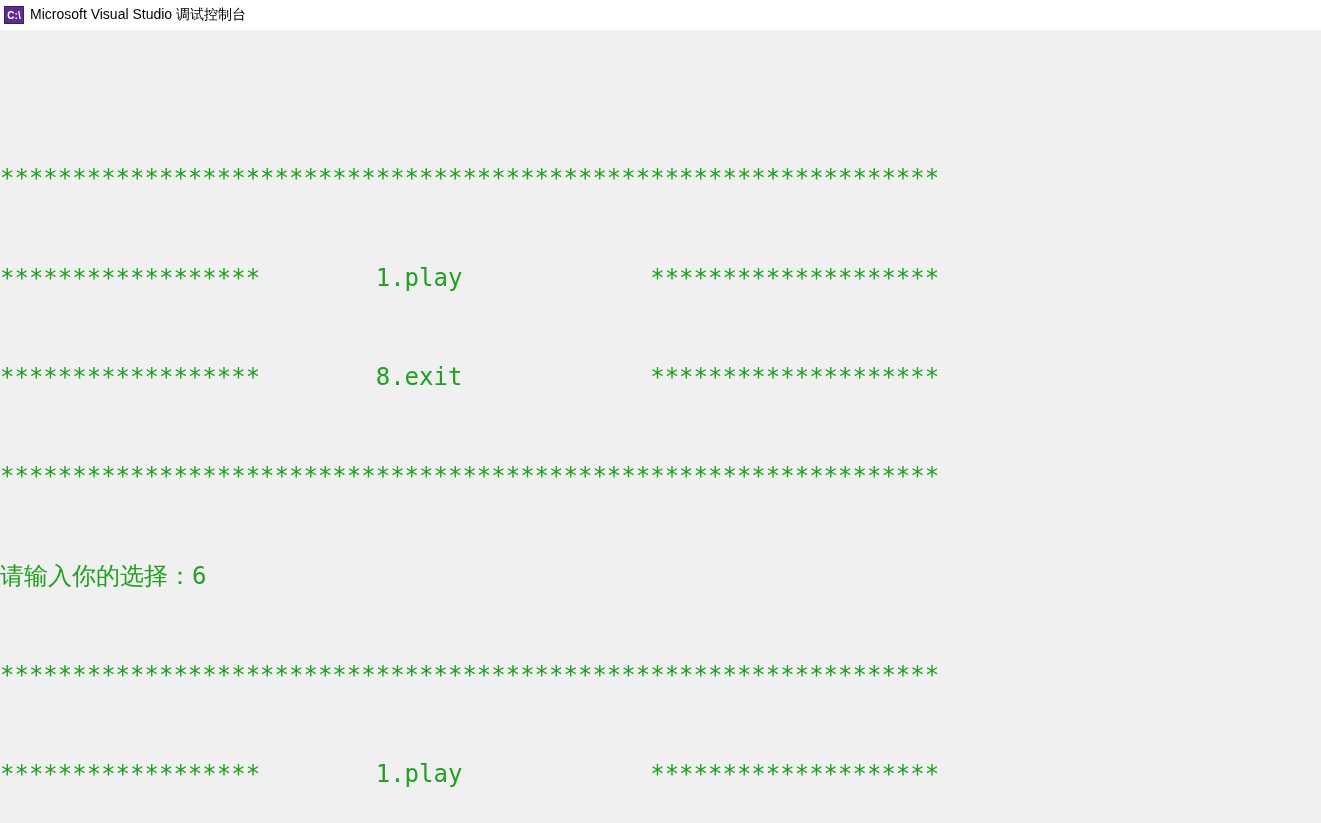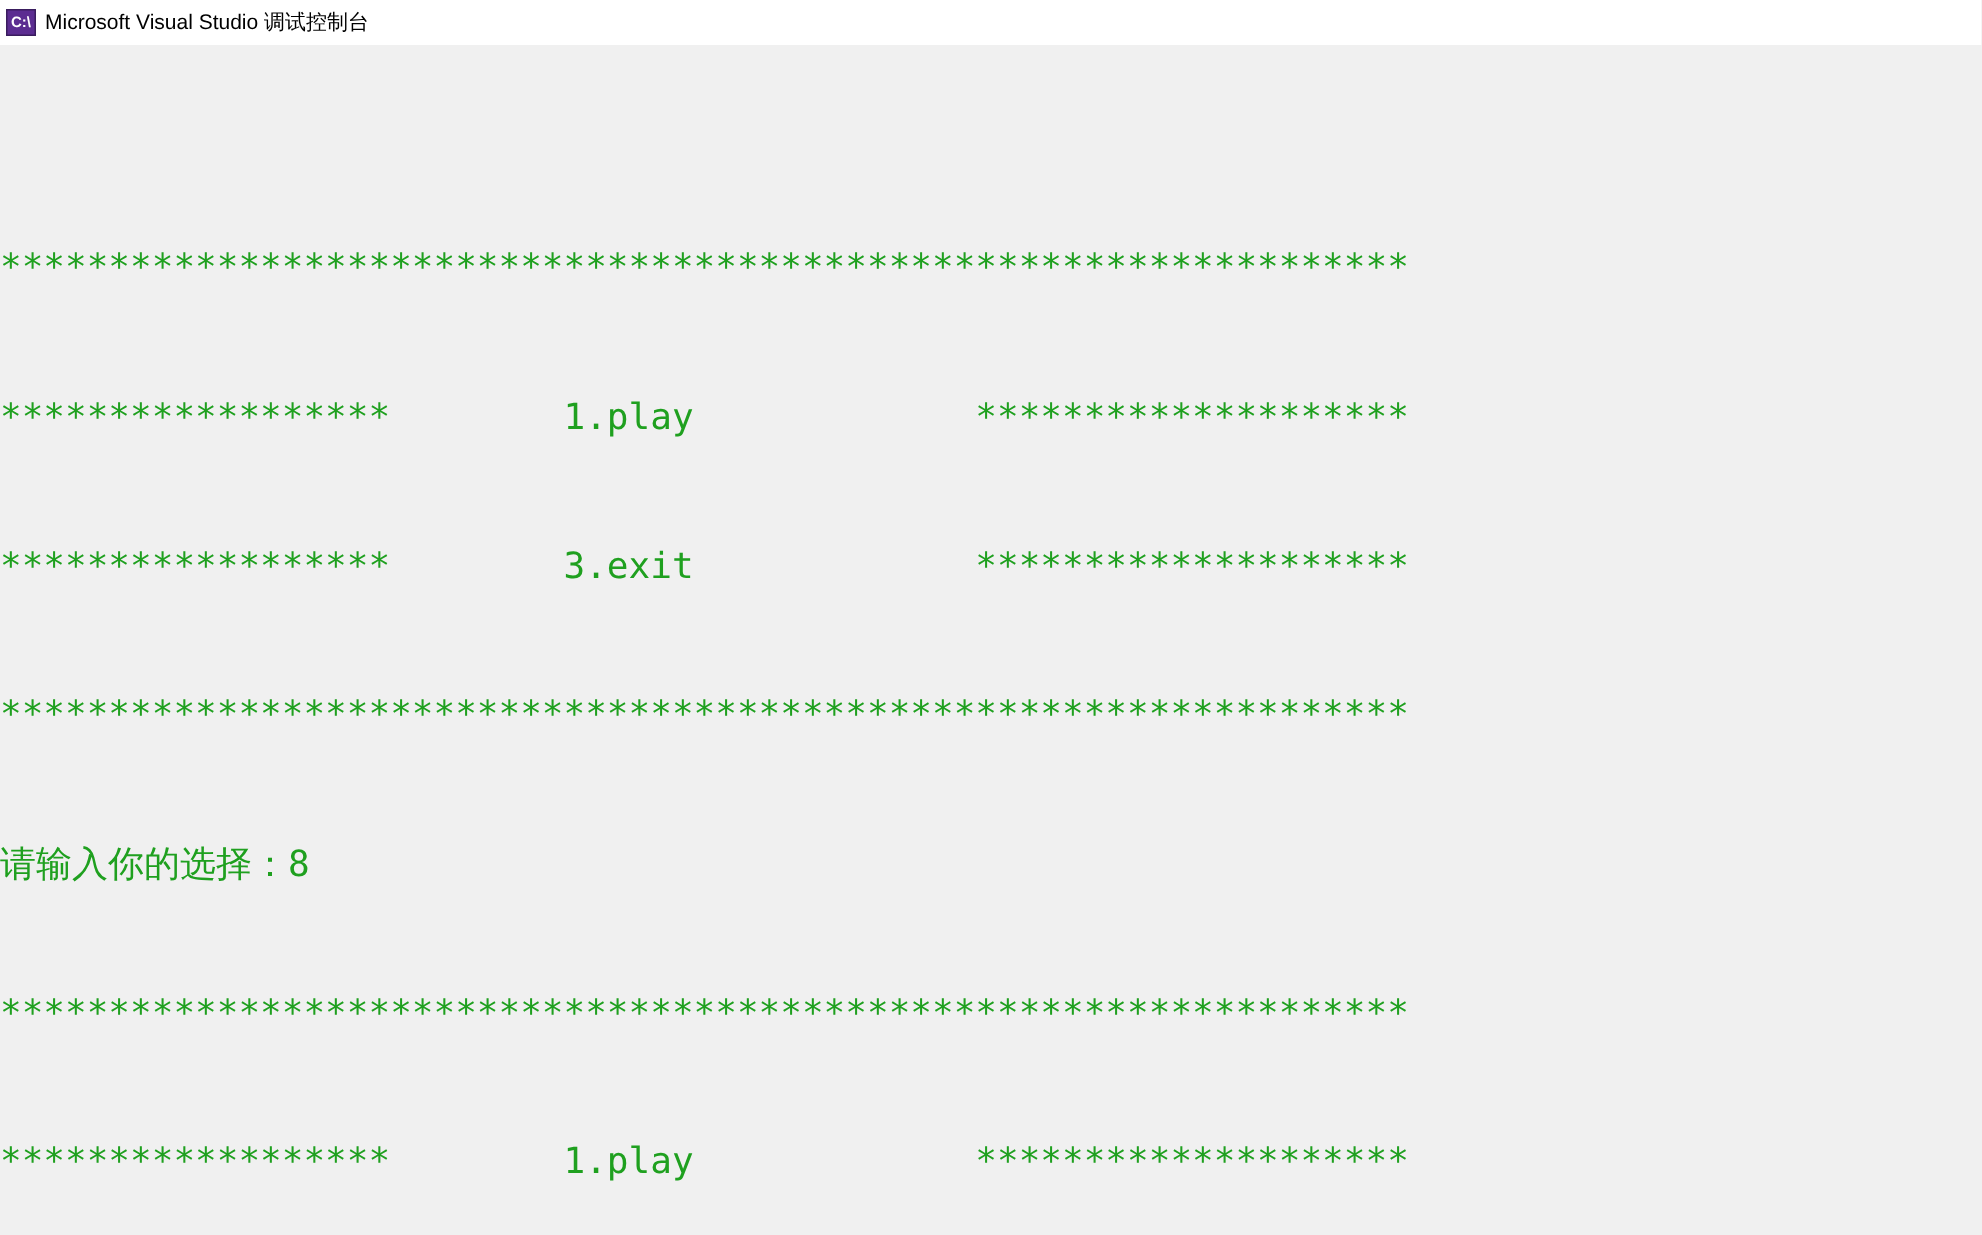--- a/index.html
+++ b/index.html
@@ -58,23 +58,23 @@
 
 <div class="titlebar">
   <span class="app-icon">C:\</span>
   <span class="title-text">Microsoft Visual Studio 调试控制台</span>
 </div>
 
 <div class="console">
   <span class="console-line"></span>
   <span class="console-line">*****************************************************************</span>
   <span class="console-line">******************        1.play             ********************</span>
-  <span class="console-line">******************        3.exit             ********************</span>
+  <span class="console-line">******************        8.exit             ********************</span>
   <span class="console-line">*****************************************************************</span>
-  <span class="console-line">请输入你的选择：8</span>
+  <span class="console-line">请输入你的选择：6</span>
   <span class="console-line">*****************************************************************</span>
   <span class="console-line">******************        1.play             ********************</span>
   
   
   
   
   
   
   
   

